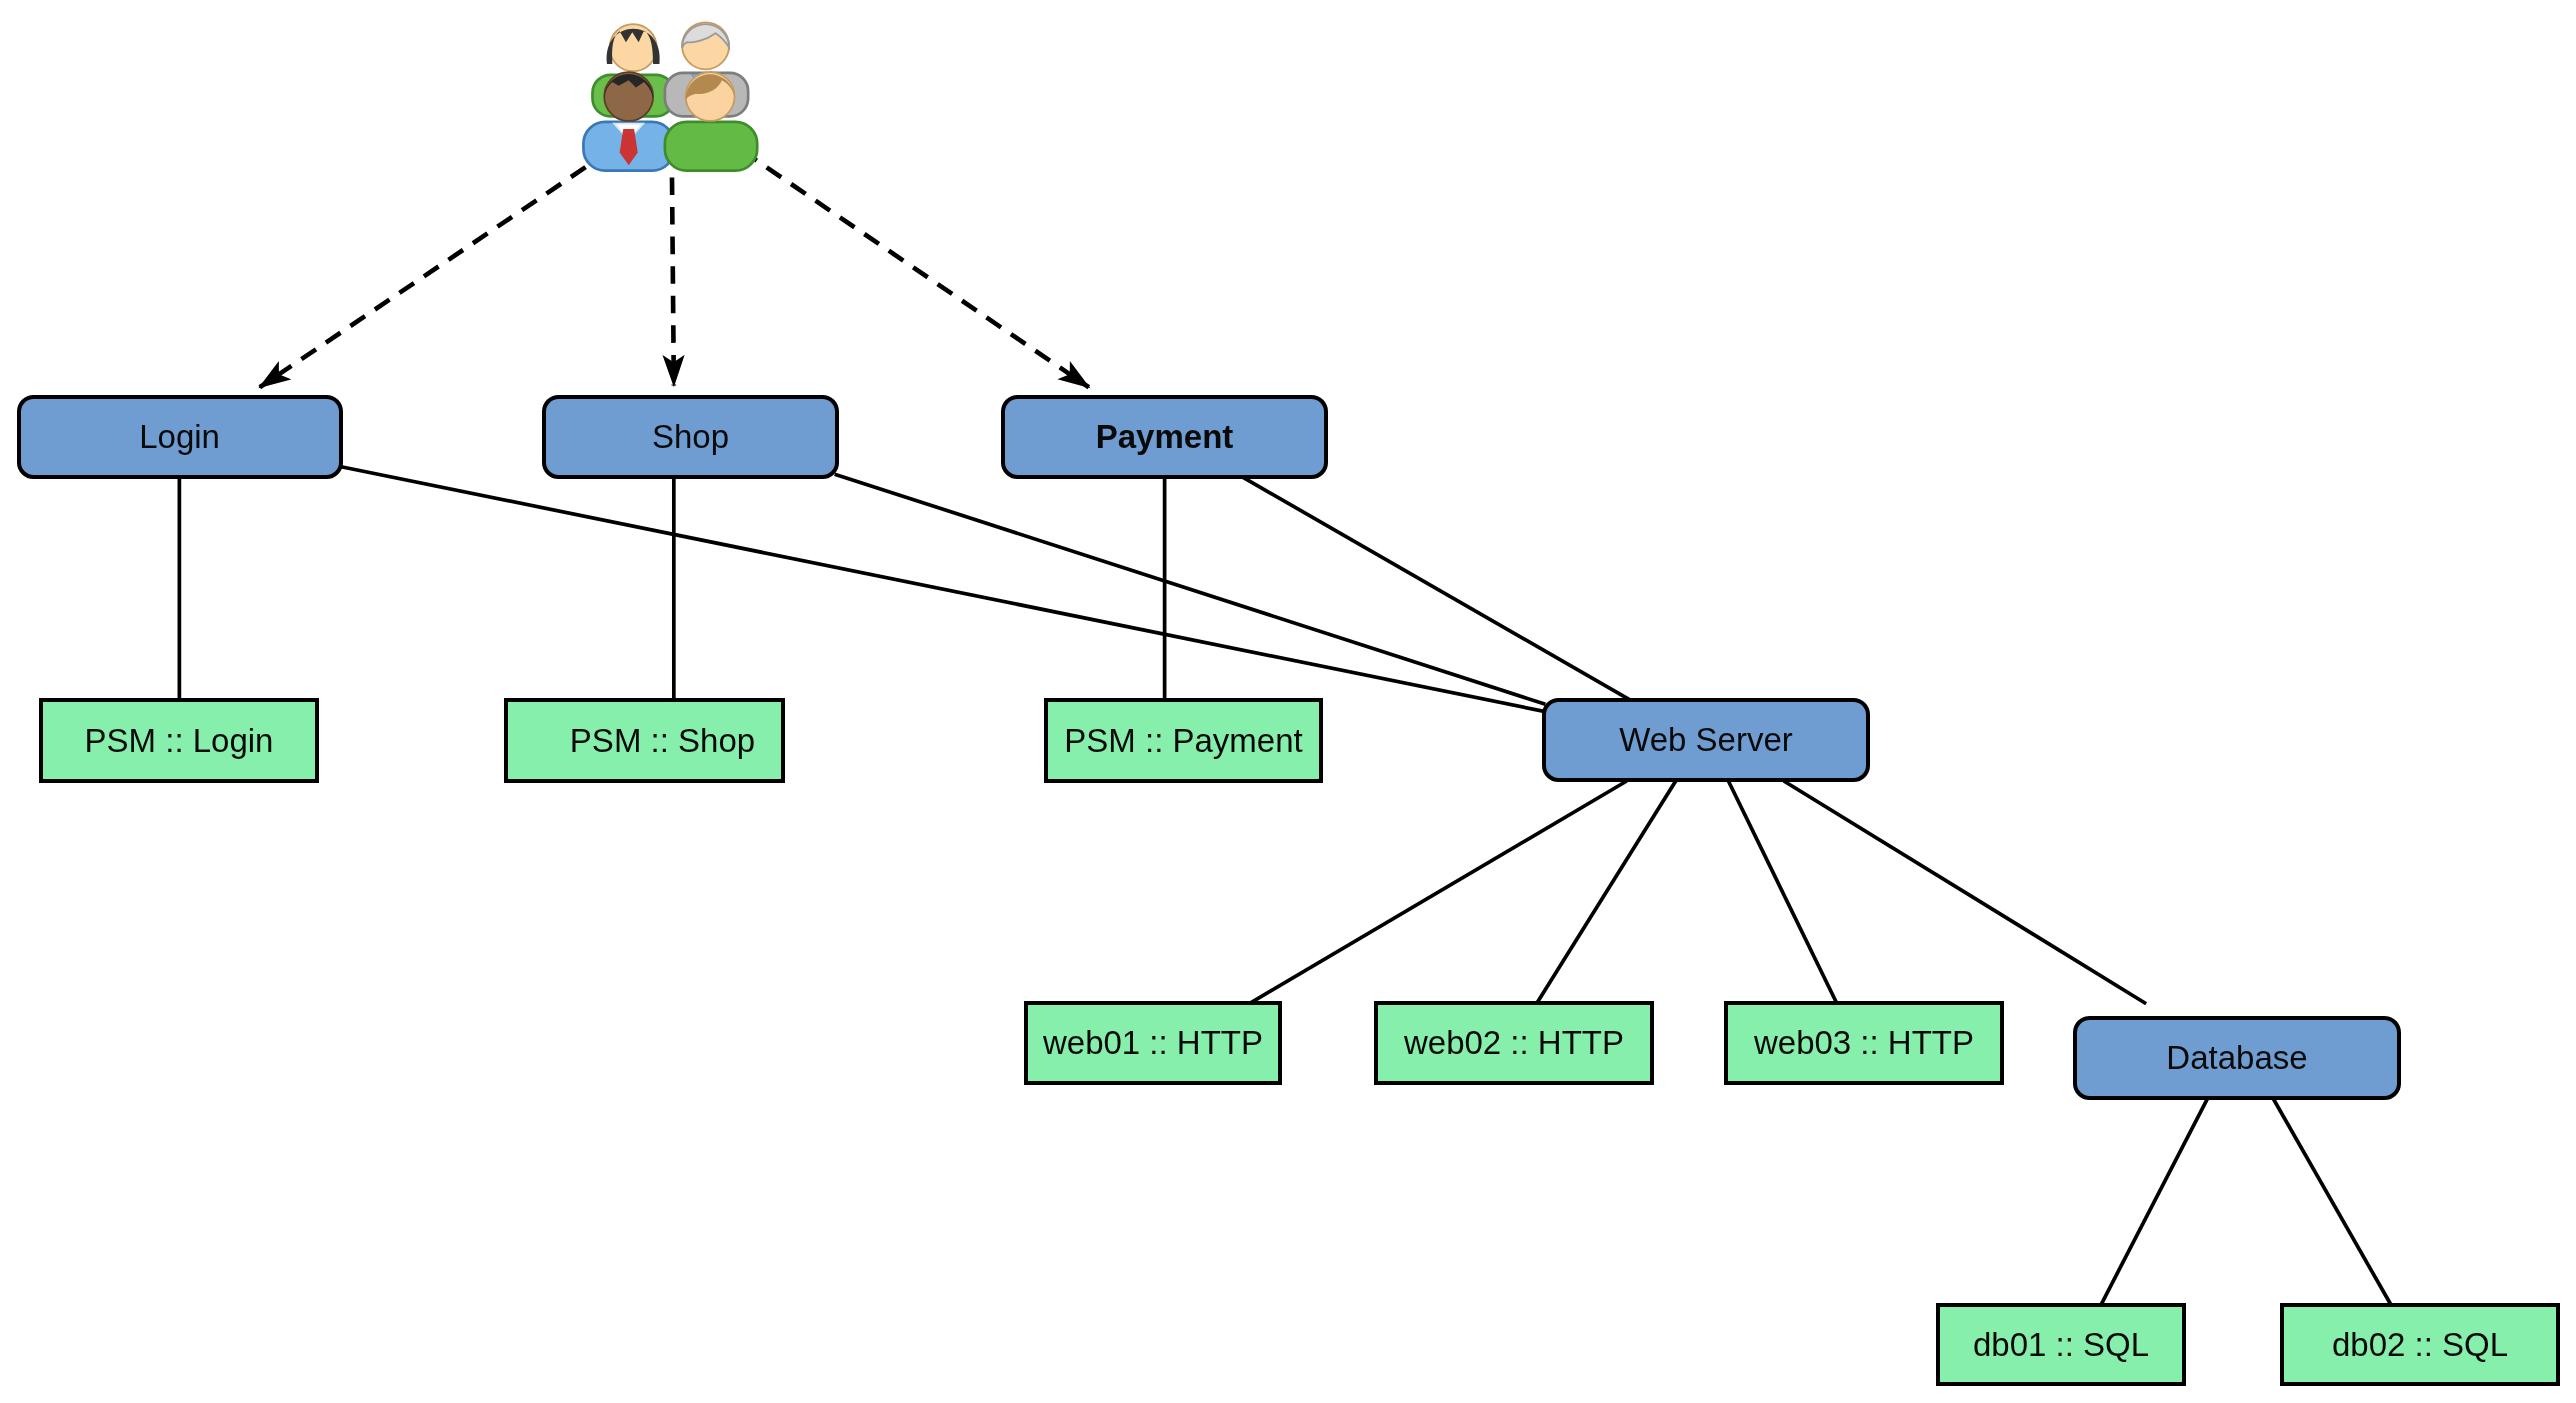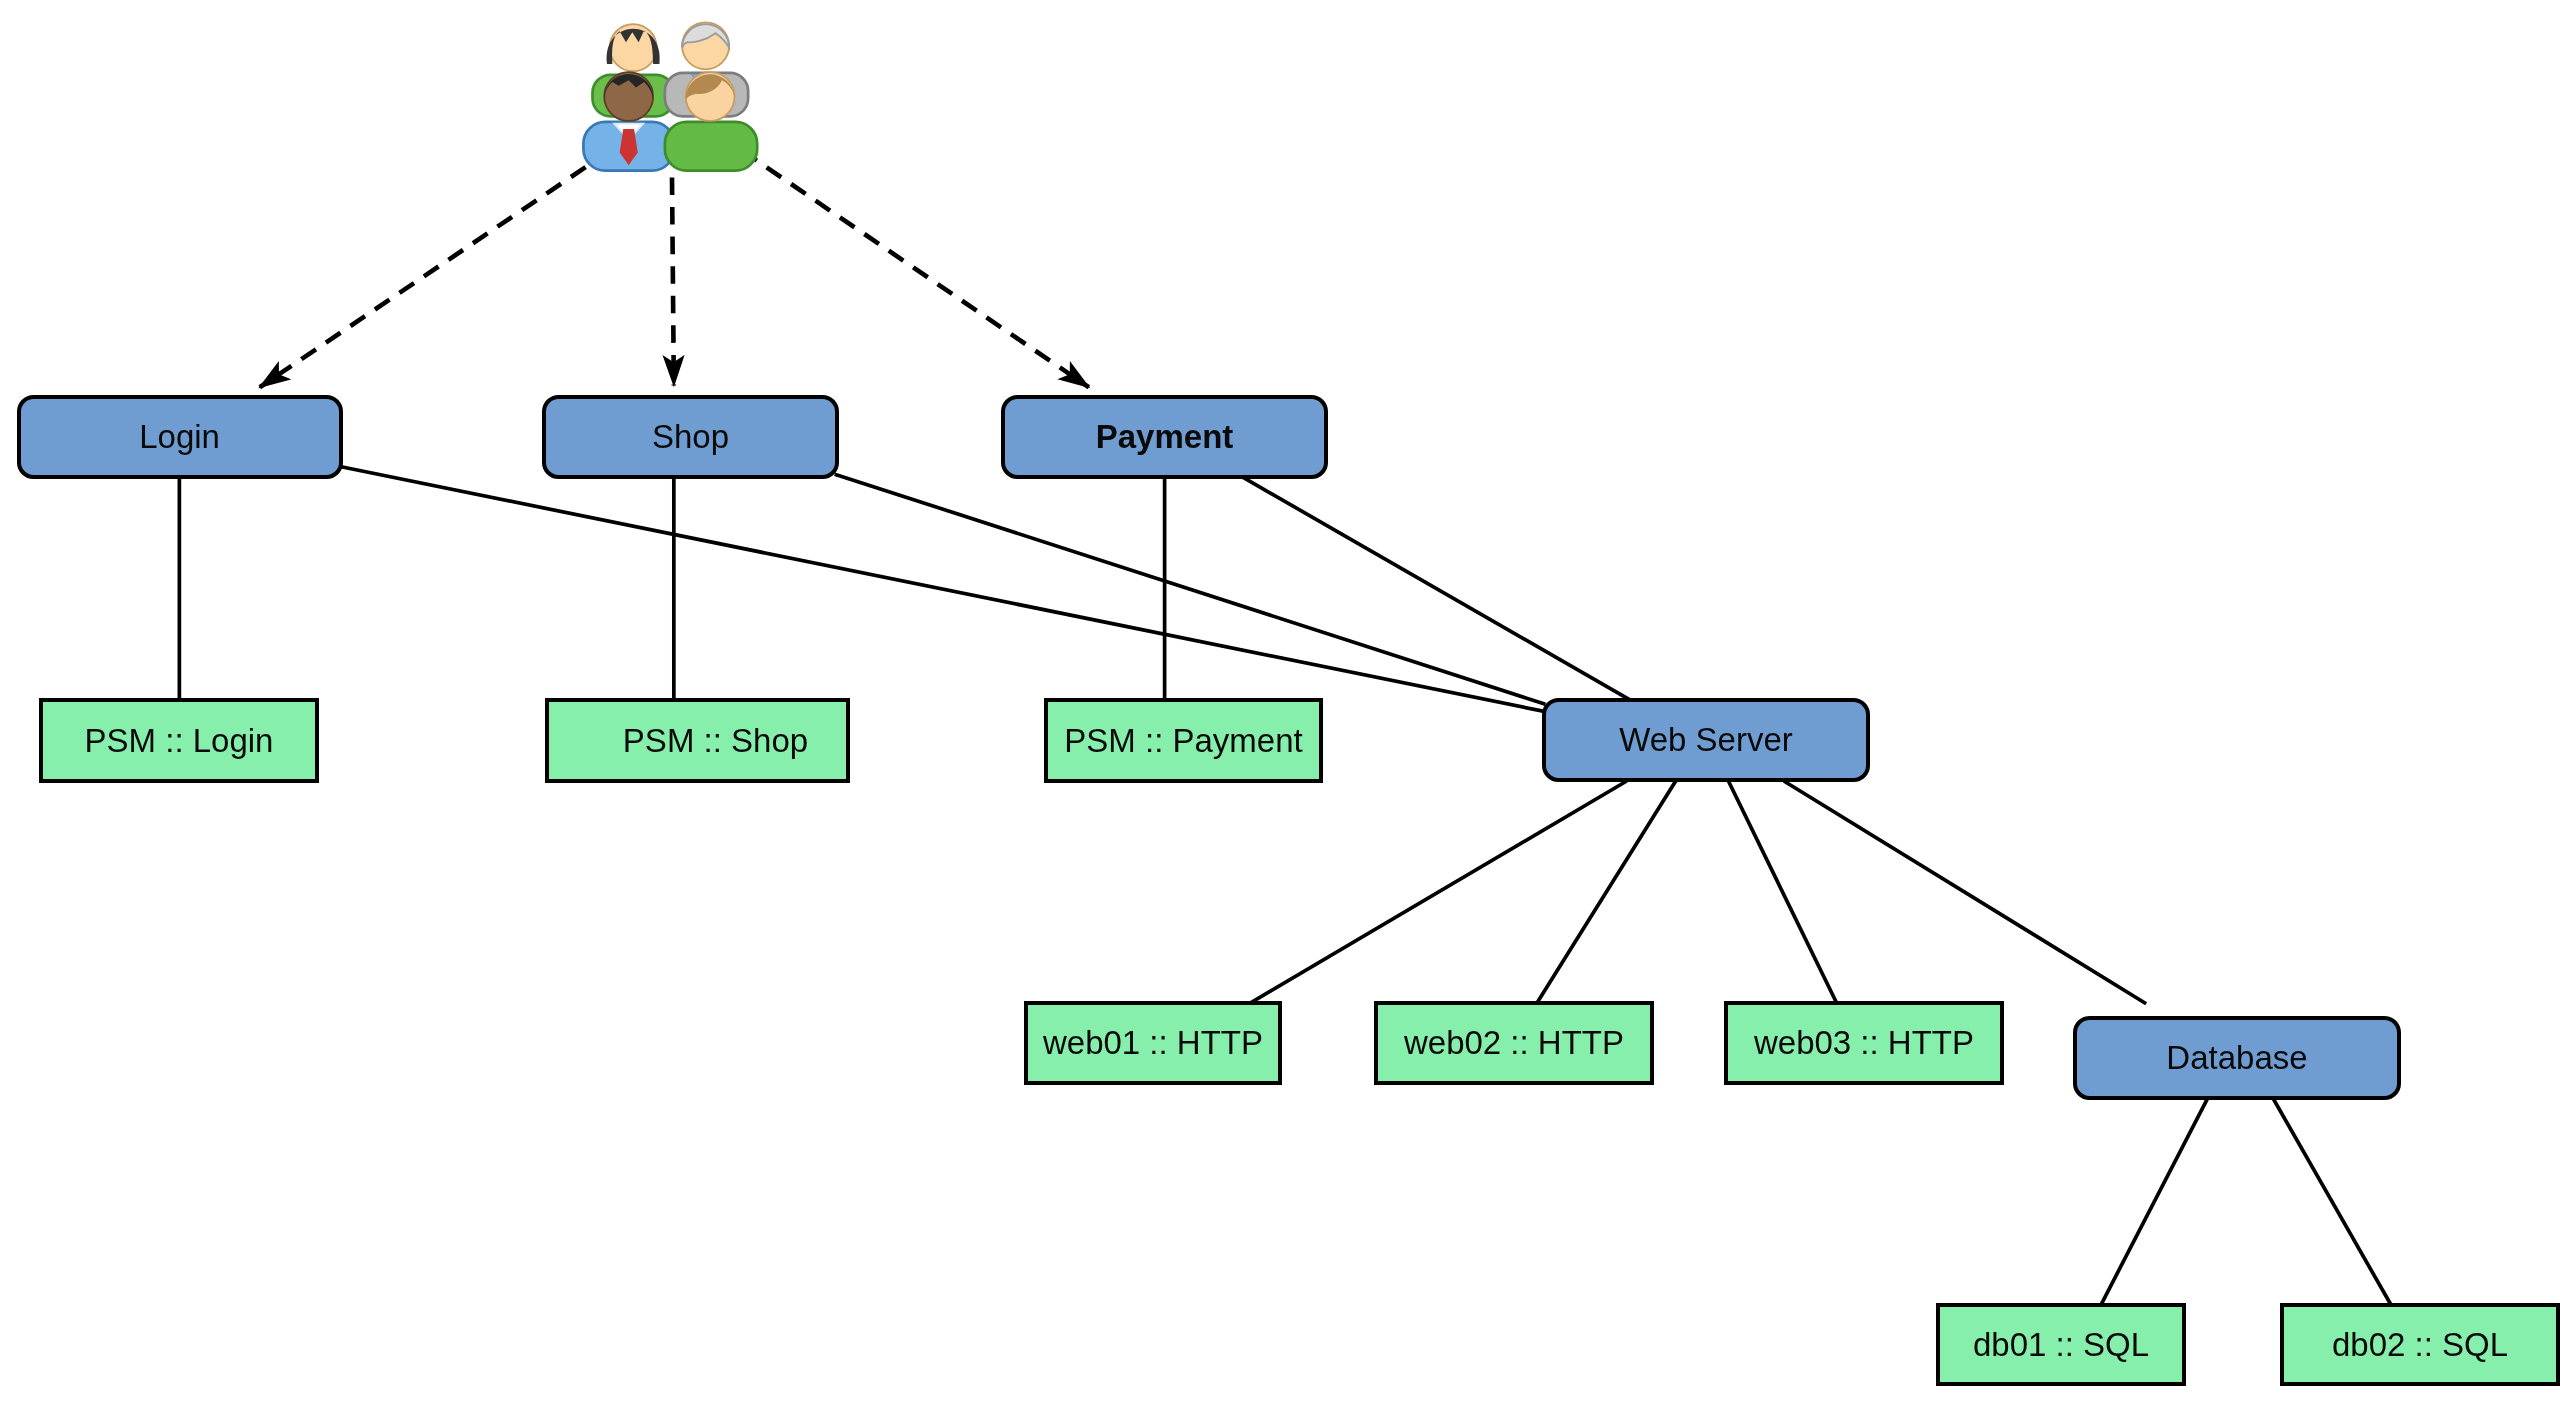--- a/index.html
+++ b/index.html
@@ -21,21 +21,21 @@
     white-space:nowrap;
   }
   .agg  { background:#6f9dd1; border-radius:16.6px; }
   .leaf { background:#86efac; }
 
   
   #n-login       { left:16.6px;   top:395px;  width:326px; height:84px; }
   #n-shop        { left:510px;  top:395px;  width:297px; height:84px;margin-left:32px; }
   #n-payment     { left:1001px; top:395px;  width:327px; height:84px;font-weight:bold; }
   #n-psm-login   { left:39px;   top:698px;  width:280px; height:85px; }
-  #n-psm-shop    { left:545px;  top:698px;  width:305px; height:85px;padding-left:36px; }
+  #n-psm-shop    { left:504px;  top:698px;  width:281px; height:85px;padding-left:36px; }
   #n-psm-payment { left:1024px; top:698px;  width:279px; height:85px;margin-left:20px; }
   #n-web-server  { left:1542px; top:698px;  width:328px; height:84px; }
   #n-web01       { left:1024px; top:1001px; width:258px; height:84px; }
   #n-web02       { left:1374px; top:1001px; width:280px; height:84px; }
   #n-web03       { left:1724px; top:1001px; width:280px; height:84px; }
   #n-database    { left:2073px; top:1001px; width:328px; height:84px;margin-top:15px; }
   #n-db01        { left:1936px; top:1303px; width:250px; height:83px; }
   #n-db02        { left:2280px; top:1303px; width:280px; height:83px; }
 </style>
 </head>

